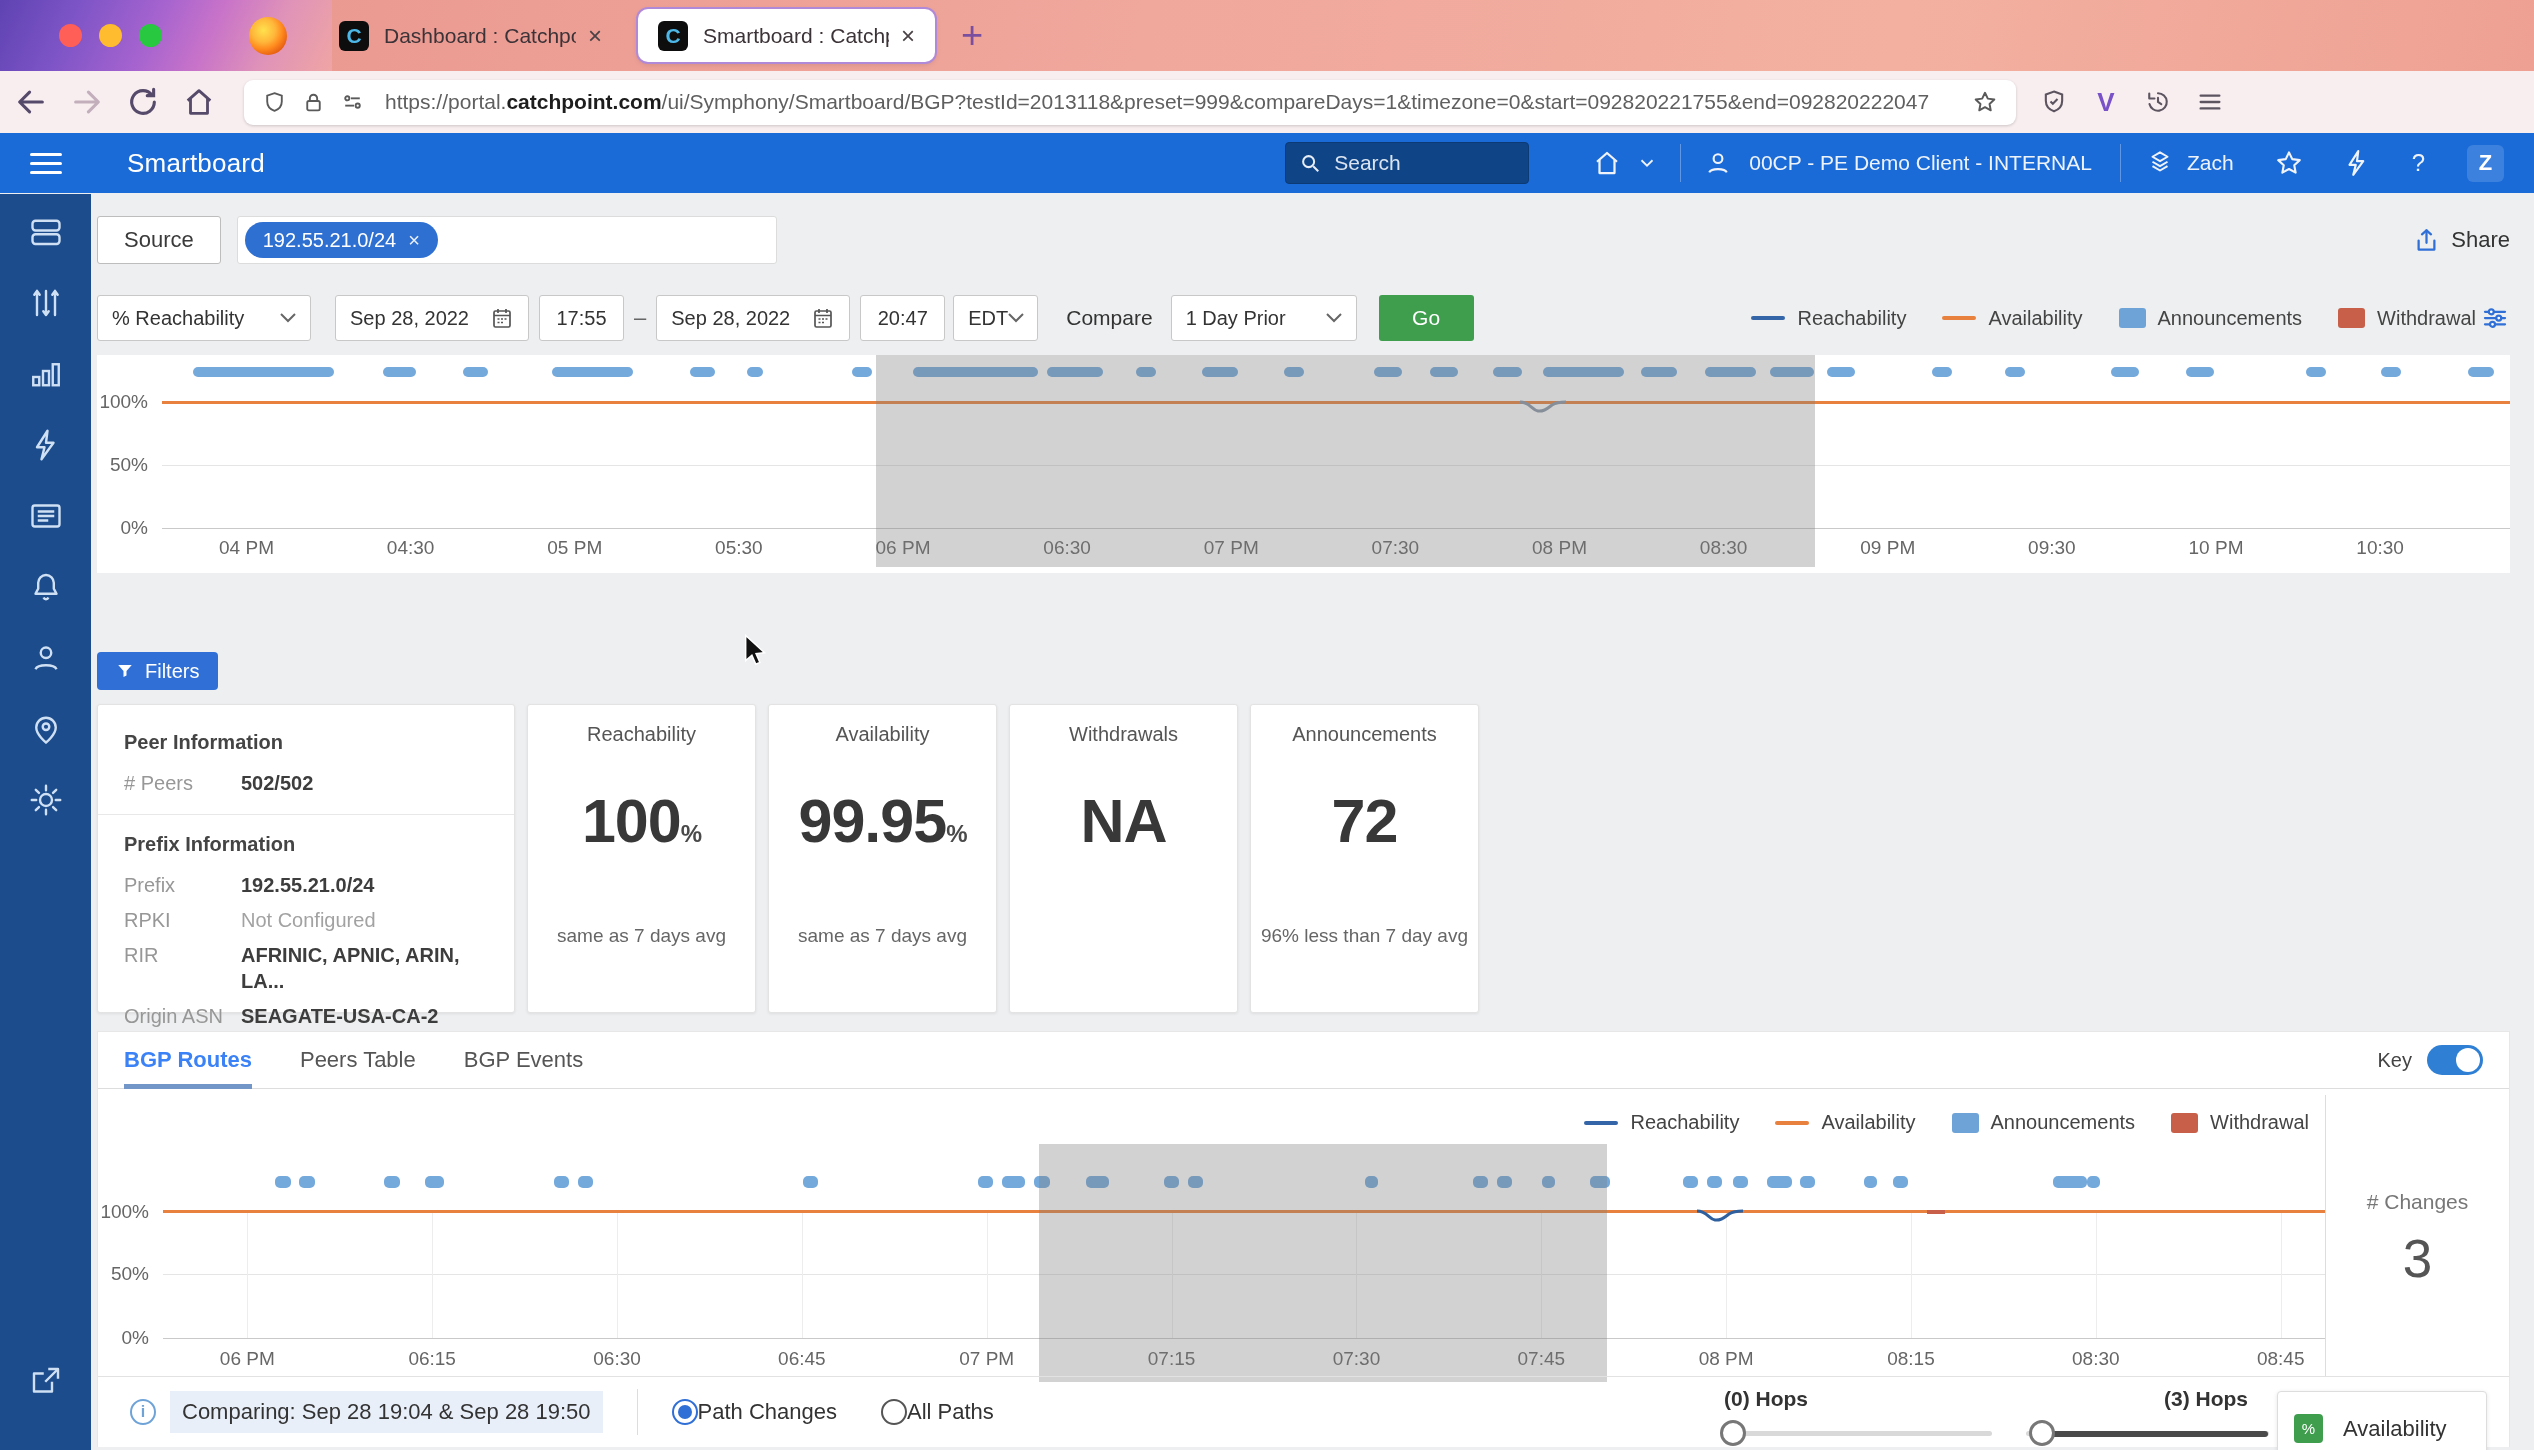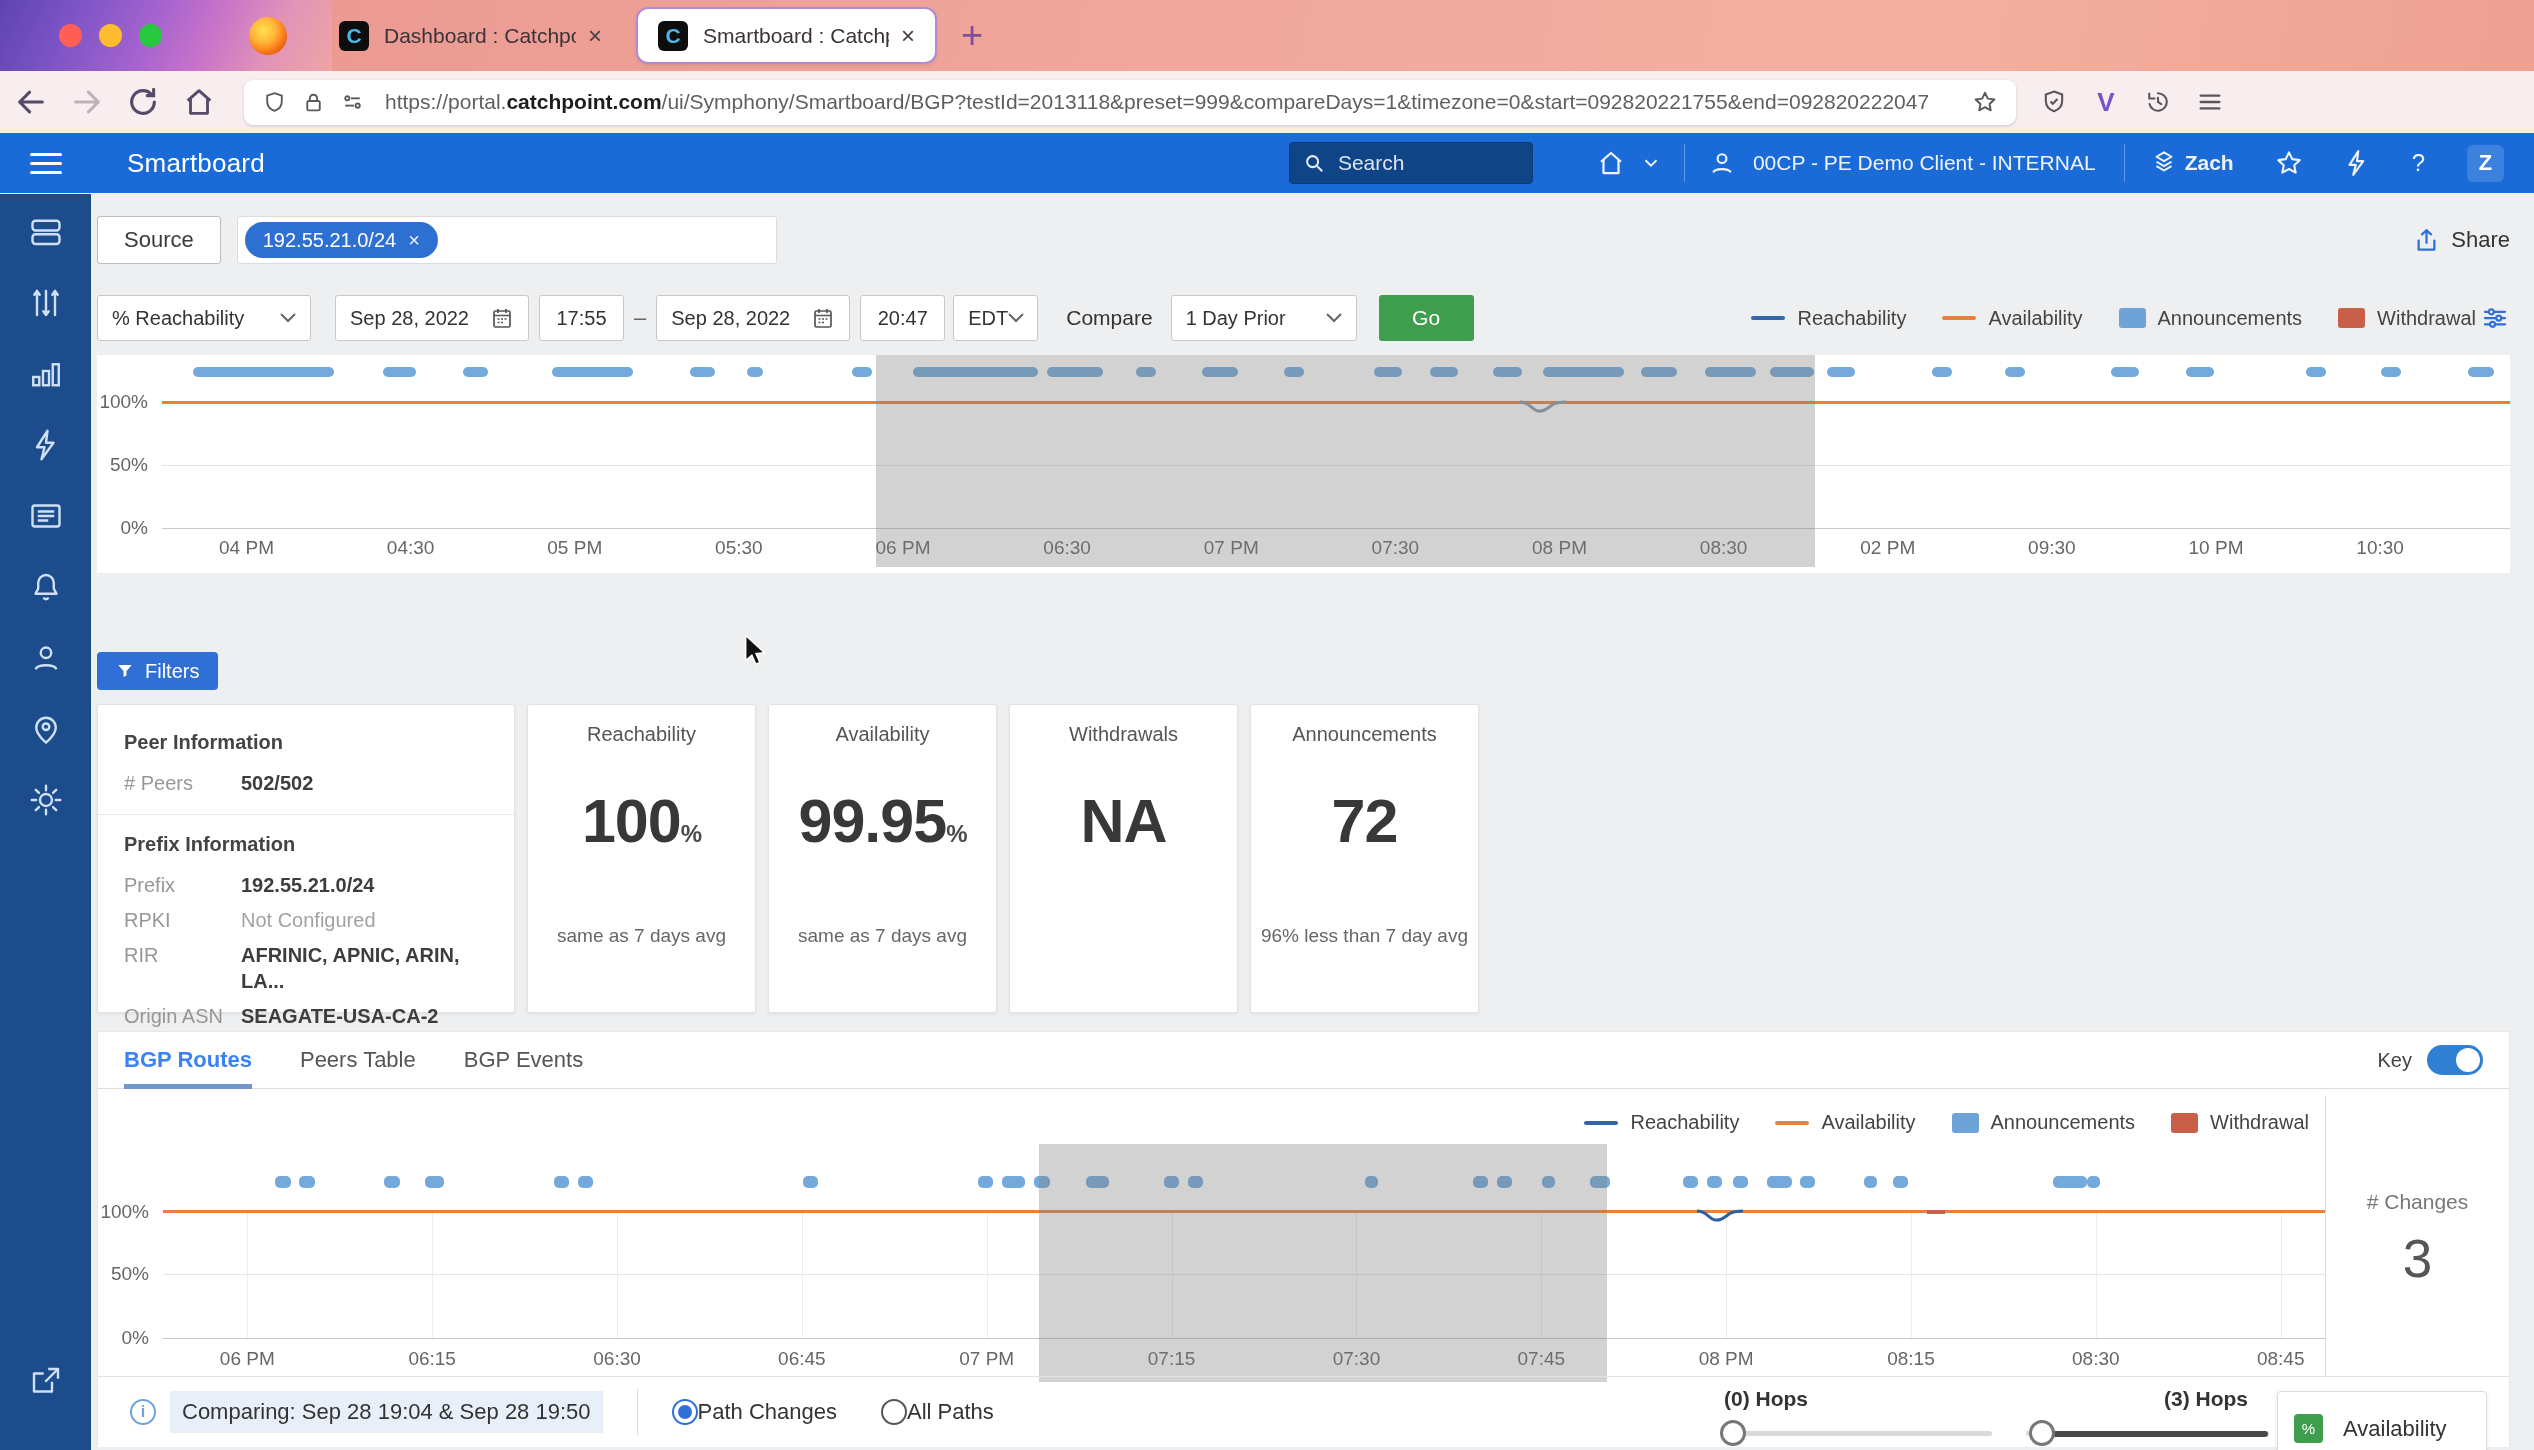--- a/index.html
+++ b/index.html
@@ -252,21 +252,21 @@
           <circle cx="12" cy="8.5" r="3.5"></circle>
           <path d="M5 19.5c1.5-3.5 12.5-3.5 14 0"></path>
         </svg></div>
     <div class="hd-txt" style="margin-left:16px">00CP - PE Demo Client - INTERNAL</div>
     <div class="hd-div" style="margin-left:28px"></div>
     <div class="hd-ic" style="margin-left:24px"><svg viewBox="0 0 24 24" fill="none" stroke="currentColor" stroke-width="1.6" stroke-linejoin="round">
           <path d="M12 3.5l6 3.5-6 3.5L6 7z"></path>
           <path d="M6 11l6 3.5 6-3.5"></path>
           <path d="M6 14.5L12 18l6-3.5"></path>
         </svg></div>
-    <div class="hd-txt" style="margin-left:6px;font-weight:bold">Zach</div>
+    <div class="hd-txt" style="margin-left:12px;font-weight:normal">Zach</div>
     <div class="hd-ic" style="margin-left:40px"><svg viewBox="0 0 24 24" fill="none" stroke="currentColor" stroke-width="1.7" stroke-linejoin="round">
           <path d="M12 3.5l2.6 5.4 6 .8-4.4 4.1 1.1 5.9-5.3-2.9-5.3 2.9 1.1-5.9L3.4 9.7l6-.8z"></path>
         </svg></div>
     <div class="hd-ic" style="margin-left:38px"><svg viewBox="0 0 24 24" fill="none" stroke="currentColor" stroke-width="1.7" stroke-linejoin="round">
           <path d="M13 2.5L6 13.5h5l-2 8 8-11h-5z"></path>
         </svg></div>
     <div class="hd-txt" style="margin-left:40px;font-size:24px">?</div>
     <div class="avatar-z" style="margin-left:42px;margin-right:30px">Z</div>
   </div>
 
@@ -437,21 +437,21 @@
           <div class="xlab" style="left: 3.6%; top: 174px;">04 PM</div>
           <div class="xlab" style="left: 10.59%; top: 174px;">04:30</div>
           <div class="xlab" style="left: 17.58%; top: 174px;">05 PM</div>
           <div class="xlab" style="left: 24.57%; top: 174px;">05:30</div>
           <div class="xlab" style="left: 31.56%; top: 174px;">06 PM</div>
           <div class="xlab" style="left: 38.55%; top: 174px;">06:30</div>
           <div class="xlab" style="left: 45.54%; top: 174px;">07 PM</div>
           <div class="xlab" style="left: 52.53%; top: 174px;">07:30</div>
           <div class="xlab" style="left: 59.52%; top: 174px;">08 PM</div>
           <div class="xlab" style="left: 66.51%; top: 174px;">08:30</div>
-          <div class="xlab" style="left: 73.5%; top: 174px;">02 PM</div>
+          <div class="xlab" style="left: 73.5%; top: 174px;">09 PM</div>
           <div class="xlab" style="left: 80.49%; top: 174px;">09:30</div>
           <div class="xlab" style="left: 87.48%; top: 174px;">10 PM</div>
           <div class="xlab" style="left: 94.47%; top: 174px;">10:30</div>
           <div class="amark" style="left: 1.3%; width: 141px; top: 4px; height: 10px; background: rgb(116, 169, 220);"></div>
           <div class="amark" style="left: 9.4%; width: 33px; top: 4px; height: 10px; background: rgb(116, 169, 220);"></div>
           <div class="amark" style="left: 12.8%; width: 25px; top: 4px; height: 10px; background: rgb(116, 169, 220);"></div>
           <div class="amark" style="left: 16.6%; width: 81px; top: 4px; height: 10px; background: rgb(116, 169, 220);"></div>
           <div class="amark" style="left: 22.5%; width: 25px; top: 4px; height: 10px; background: rgb(116, 169, 220);"></div>
           <div class="amark" style="left: 24.9%; width: 16px; top: 4px; height: 10px; background: rgb(116, 169, 220);"></div>
           <div class="amark" style="left: 29.4%; width: 20px; top: 4px; height: 10px; background: rgb(116, 169, 220);"></div>

